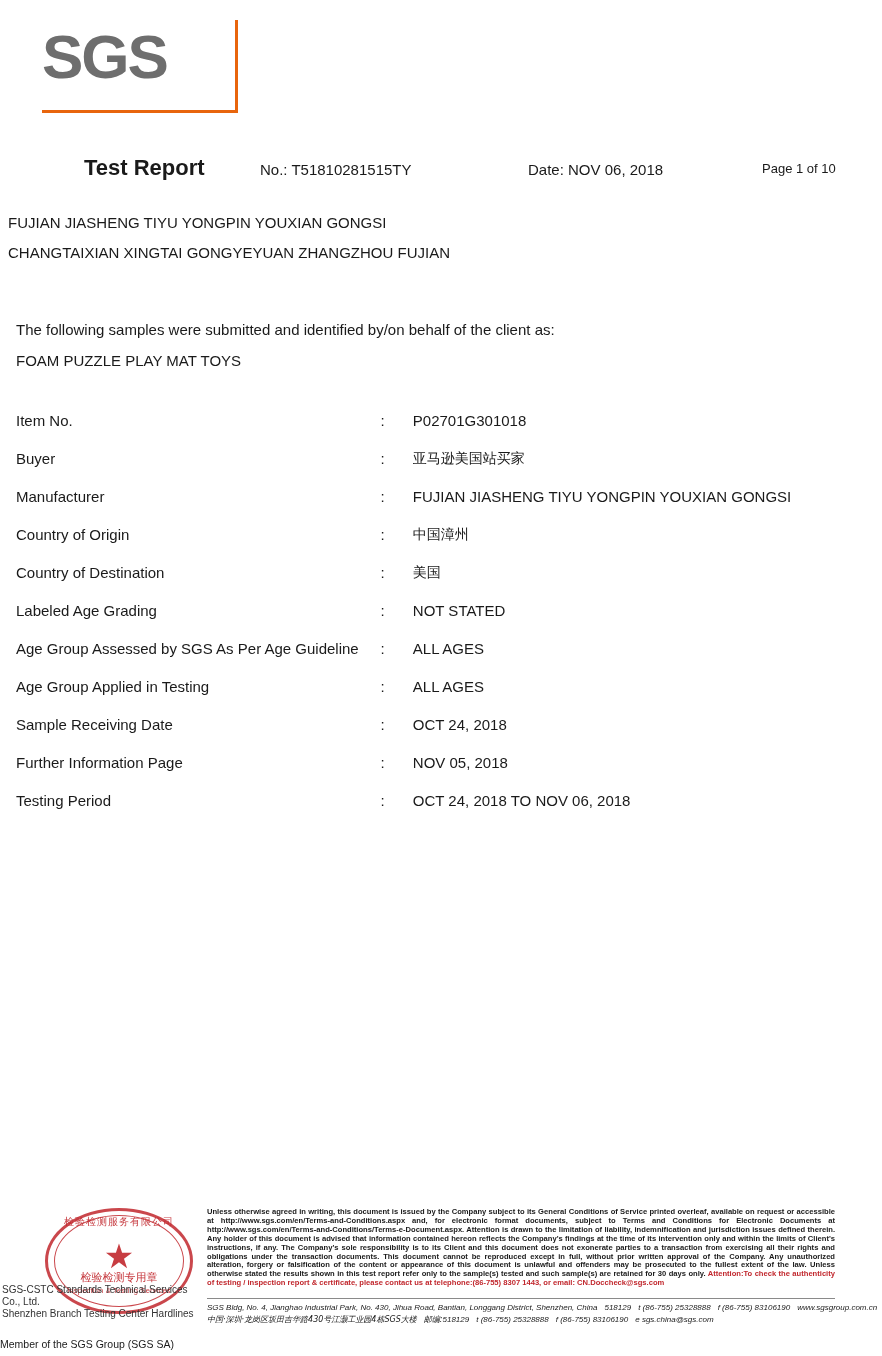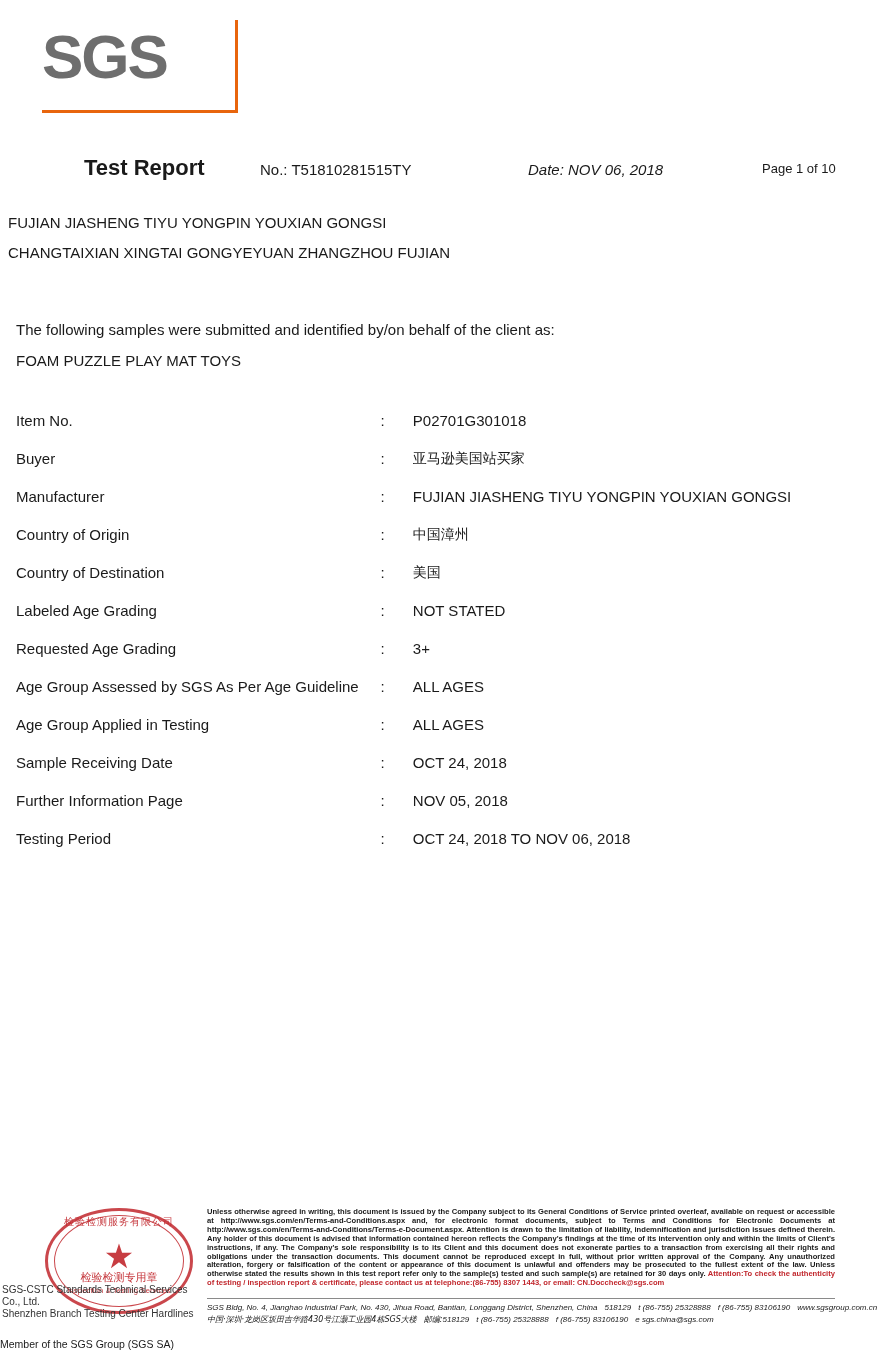--- a/index.html
+++ b/index.html
@@ -71,21 +71,20 @@
     position: absolute;
     left: 260px;
     top: 6px;
     font-size: 15px;
   }
   .report-date {
     position: absolute;
     left: 528px;
     top: 6px;
     font-size: 15px;
-    font-style: italic;
   }
   .report-page {
     position: absolute;
     left: 762px;
     top: 6px;
     font-size: 13px;
   }
 
   
   .client-block {
@@ -331,25 +330,20 @@
       <td class="label">Country of Destination</td>
       <td class="colon">:</td>
       <td class="value cjk">美国</td>
     </tr>
     <tr>
       <td class="label">Labeled Age Grading</td>
       <td class="colon">:</td>
       <td class="value">NOT STATED</td>
     </tr>
     <tr>
-      <td class="label">Requested Age Grading</td>
-      <td class="colon">:</td>
-      <td class="value">3+</td>
-    </tr>
-    <tr>
       <td class="label">Age Group Assessed by SGS As Per Age Guideline</td>
       <td class="colon">:</td>
       <td class="value">ALL AGES</td>
     </tr>
     <tr>
       <td class="label">Age Group Applied in Testing</td>
       <td class="colon">:</td>
       <td class="value">ALL AGES</td>
     </tr>
     <tr>

